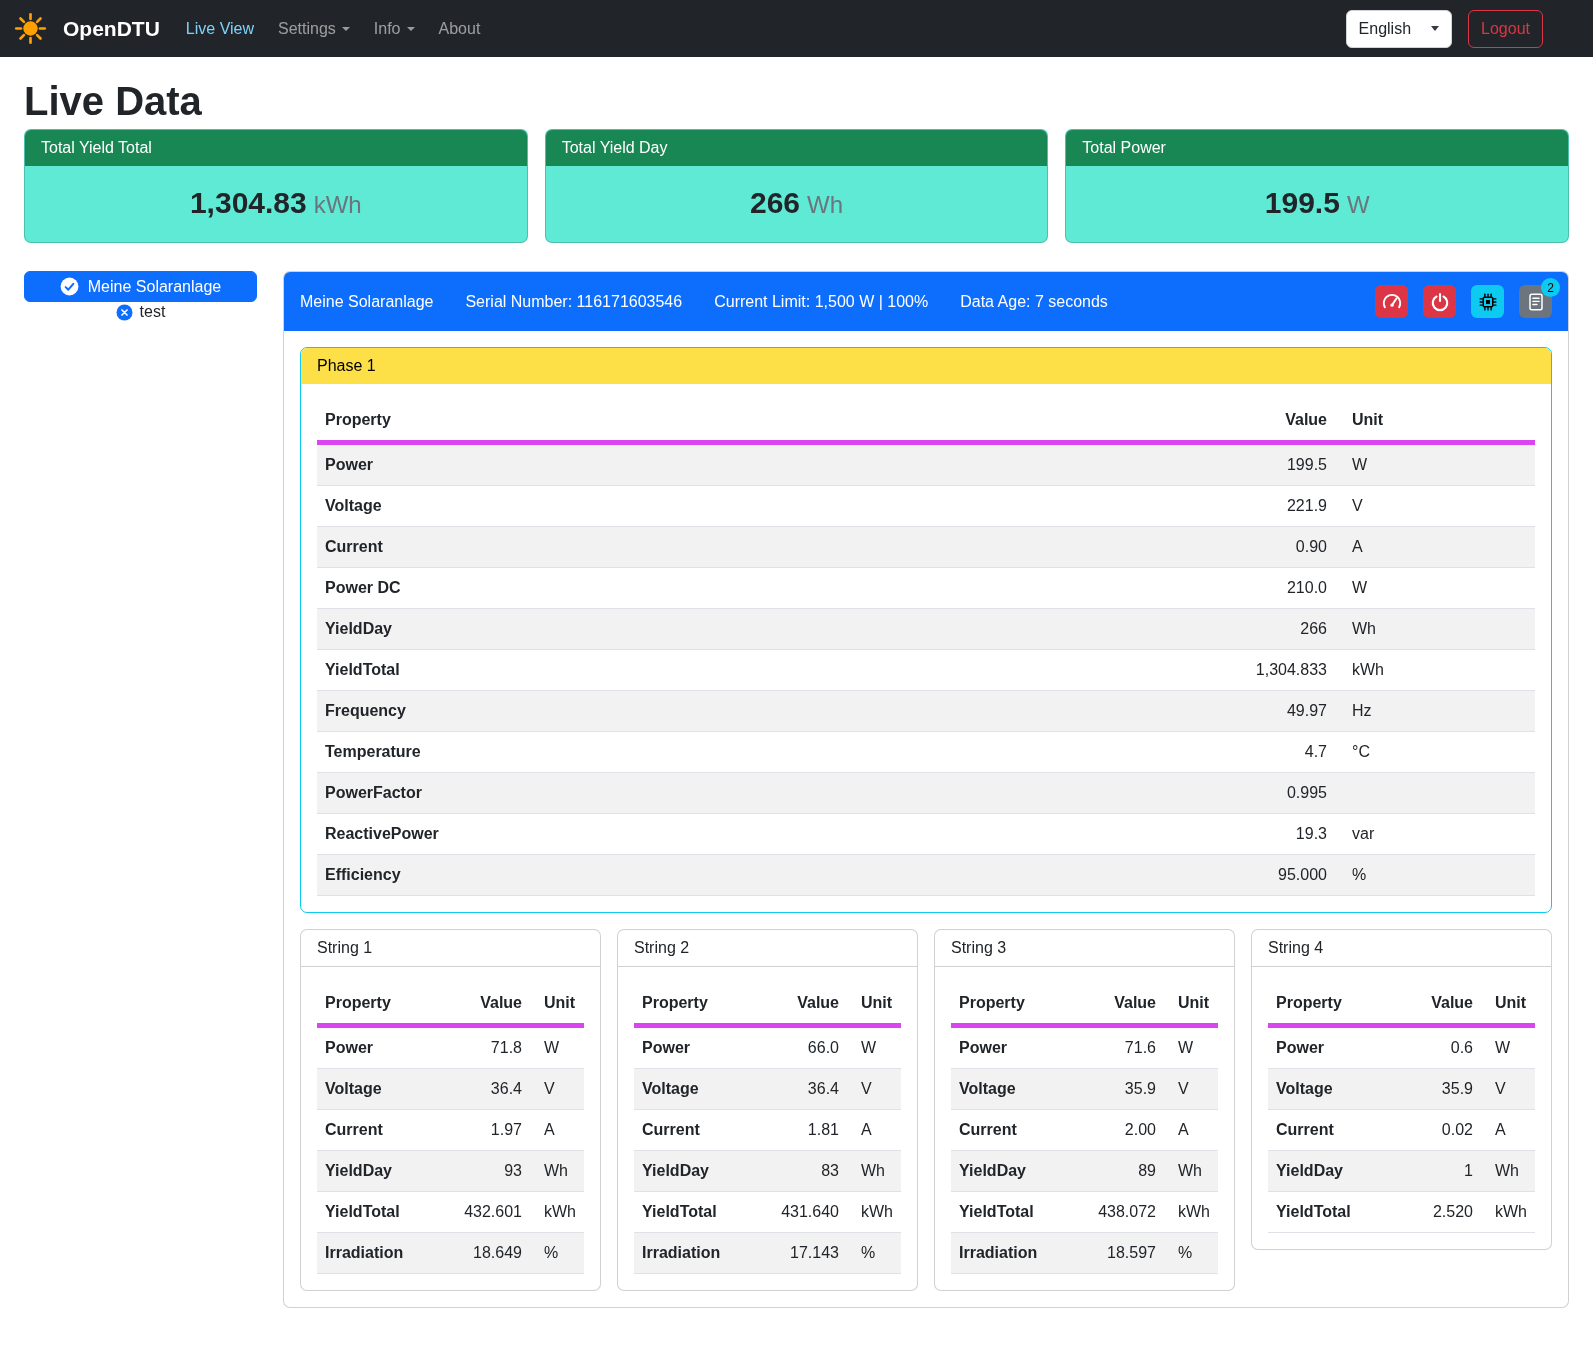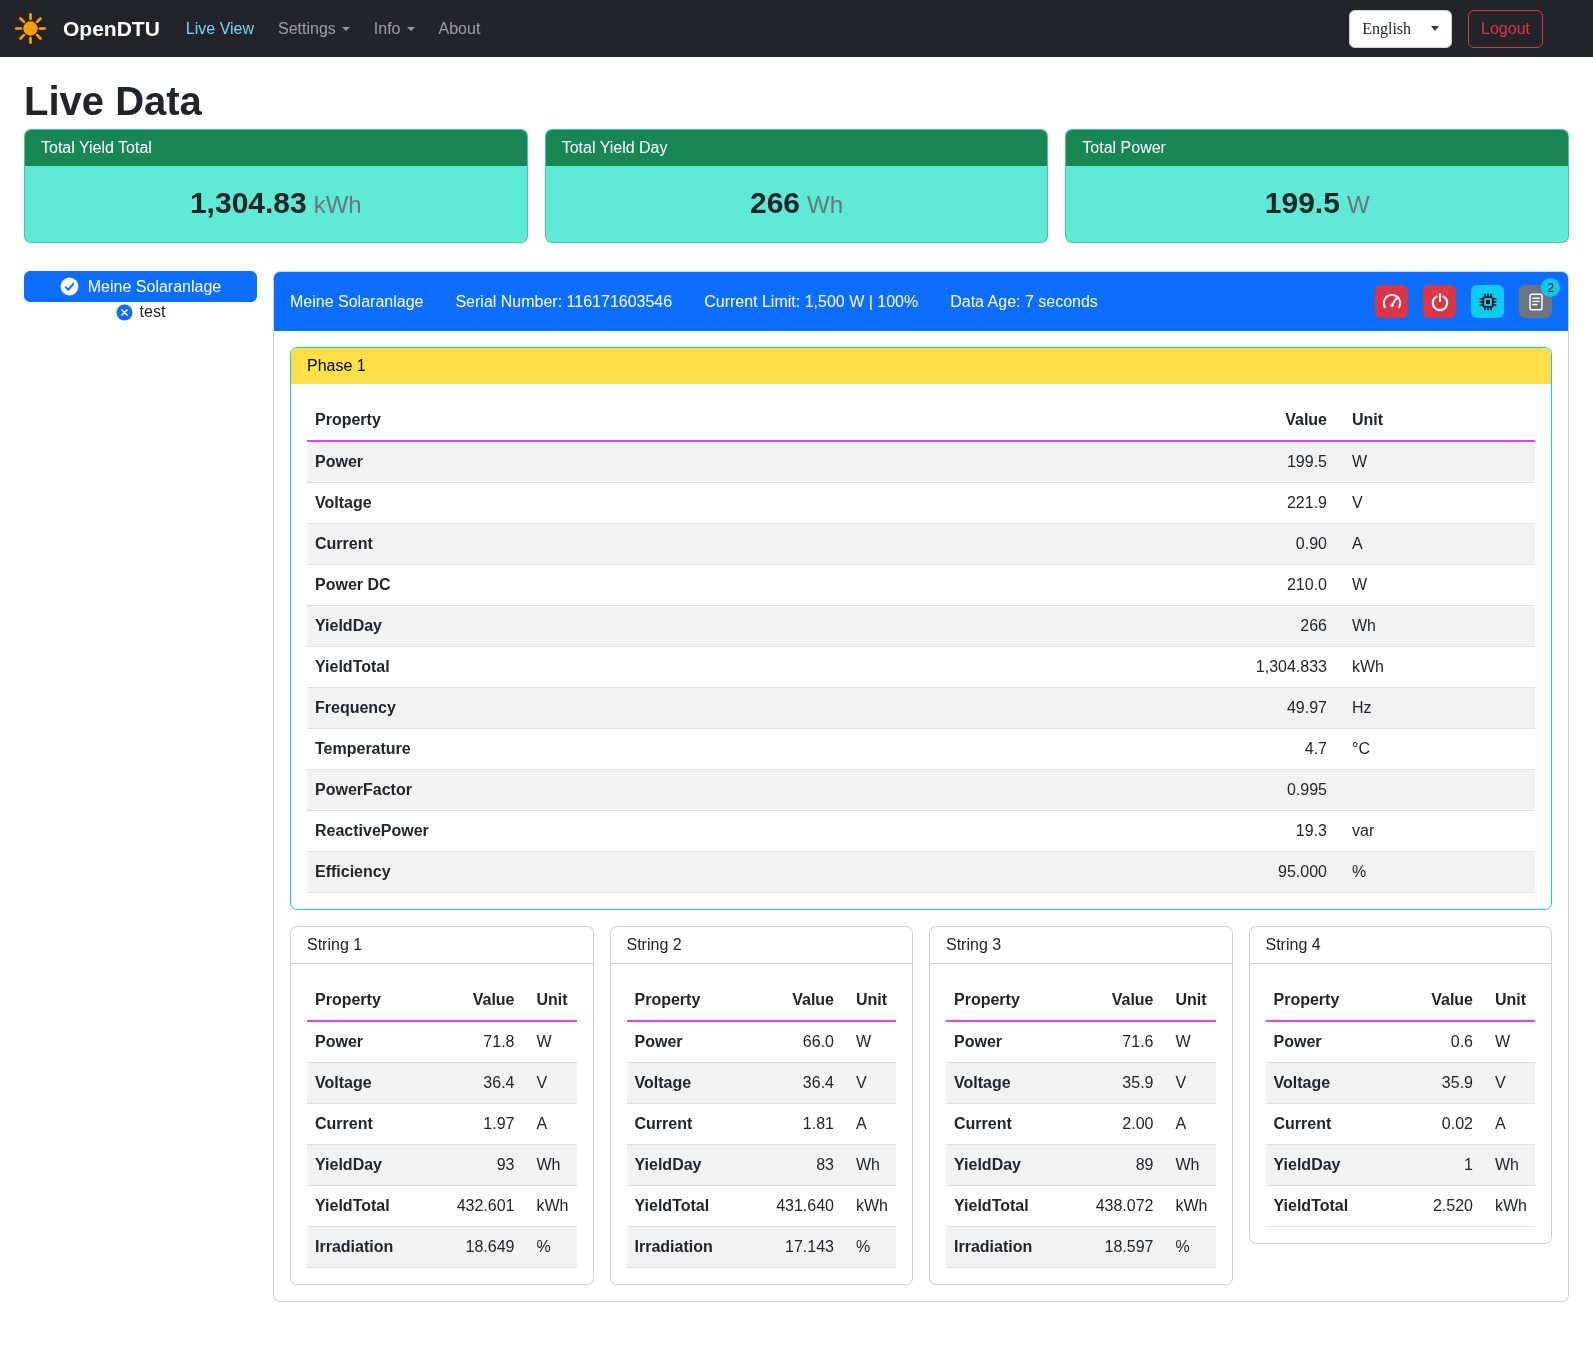--- a/index.html
+++ b/index.html
@@ -54,21 +54,20 @@
     background: #fff;
     color: #212529;
     border: 1px solid #ced4da;
     border-radius: 6px;
     padding: 6px 12px;
     display: flex;
     align-items: center;
     gap: 20px;
     cursor: pointer;
     height: 38px;
-    font-family: Liberation Serif, serif;
   }
   .select-caret {
     display: inline-block;
     border-top: 5px solid #343a40;
     border-left: 4.5px solid transparent;
     border-right: 4.5px solid transparent;
   }
   .logout-btn {
     background: transparent;
     color: #dc3545;
@@ -97,21 +96,21 @@
   .summary-card .card-header {
     background: #198754;
     color: #fff;
     padding: 6px 16px;
   }
   .summary-card .card-body { padding: 19px 16px; text-align: center; }
   .summary-value { font-size: 30px; font-weight: 700; line-height: 1.2; }
   .summary-unit { font-size: 24px; color: #6c757d; margin-left: 7px; }
 
   
-  .content-row { display: flex; gap: 16px; margin-top: 28px; align-items: flex-start; }
+  .content-row { display: flex; gap: 26px; margin-top: 28px; align-items: flex-start; }
   .sidebar { width: 233px; flex-shrink: 0; }
   .inverter-btn {
     width: 100%;
     background: #0d6efd;
     color: #fff;
     border: 1px solid #0d6efd;
     border-radius: 6px;
     padding: 5px 12px;
     font-size: 16px;
     font-family: inherit;
@@ -185,21 +184,21 @@
   .panel-body { padding: 16px; }
 
   
   .phase-card { border: 1px solid #0dcaf0; border-radius: 7px; overflow: hidden; }
   .phase-header { background: #fde047; color: #000; padding: 6px 16px; }
   .phase-body { padding: 16px; }
 
   
   table.data-table { width: 100%; border-collapse: collapse; font-size: 16px; }
   .data-table th, .data-table td { padding: 8px; text-align: left; vertical-align: middle; }
-  .data-table thead tr { border-bottom: 2px solid #d946ef; }
+  .data-table thead tr { border-bottom: 5px solid #d946ef; }
   .data-table tbody tr { border-bottom: 1px solid #dee2e6; }
   .data-table .col-value { text-align: right; }
   .phase-table .col-value { width: 130px; }
   .phase-table .col-unit { width: 200px; padding-left: 17px; }
   .string-table .col-prop { width: 46%; }
   .string-table .col-unit { width: 45px; padding-left: 14px; }
   .phase-table tbody tr:nth-of-type(odd) { background: #f2f2f2; }
   .string-table tbody tr:nth-of-type(even) { background: #f2f2f2; }
 
   

